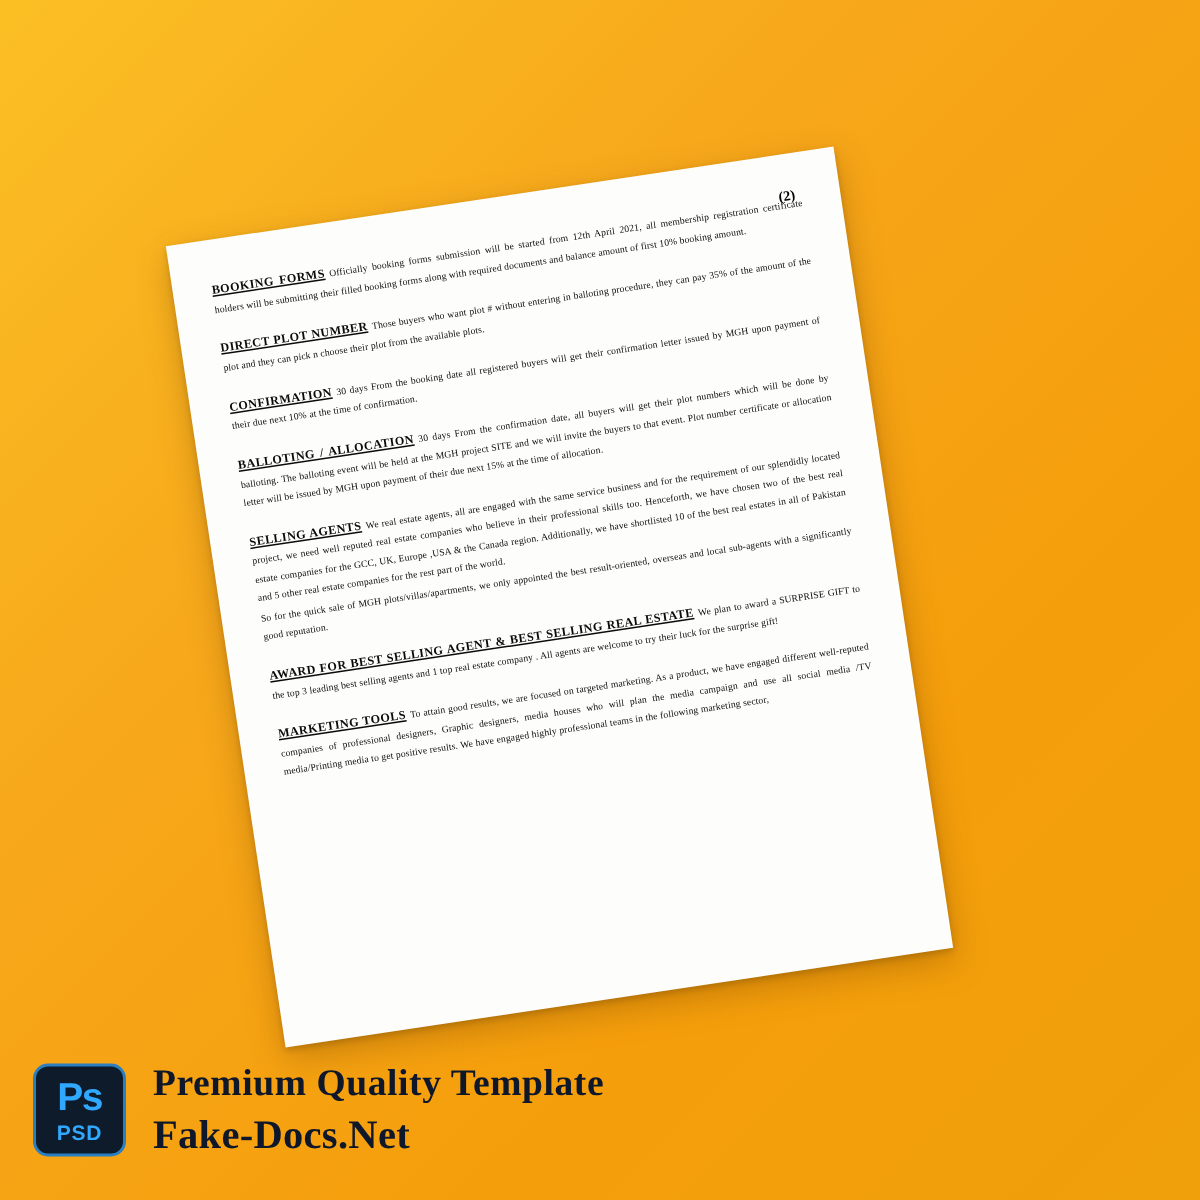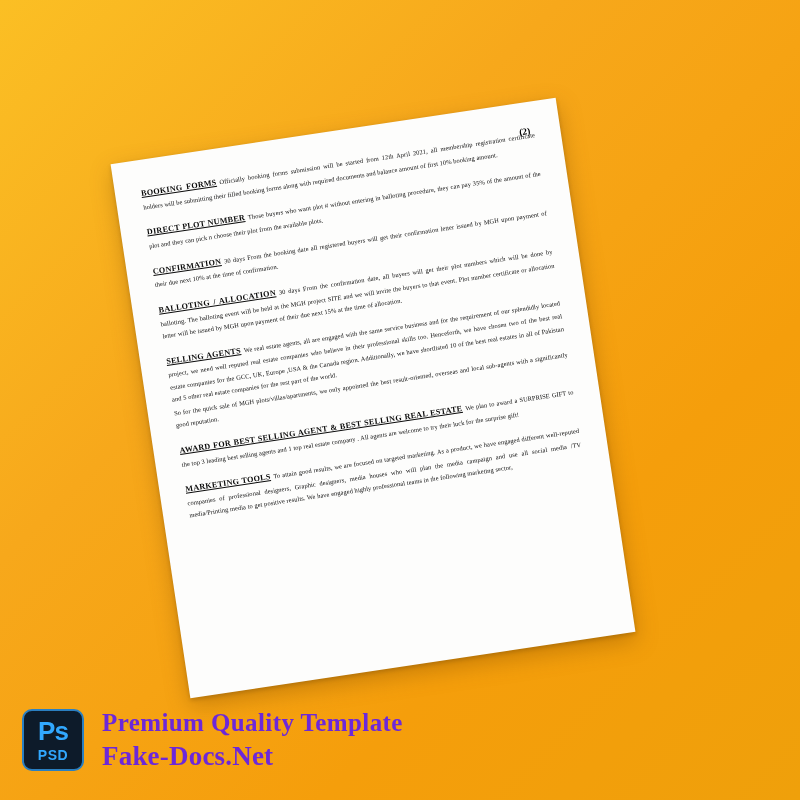--- a/index.html
+++ b/index.html
@@ -48,21 +48,21 @@
     font-size: 26px;
     letter-spacing: -1px;
   }
   #ps-badge .ps-sub {
     font-family: "Liberation Sans", sans-serif;
     font-weight: bold;
     font-size: 14px;
     margin-top: 4px;
     letter-spacing: 0.5px;
   }
-  #promo-text { color: #6d28d9; }
+  #promo-text { color: #0f172a; }
   #promo-title {
     font-family: "Liberation Serif", serif;
     font-weight: bold;
     font-size: 25px;
     letter-spacing: 0.4px;
   }
   #promo-sub {
     font-family: "Liberation Serif", serif;
     font-weight: bold;
     font-size: 27px;

